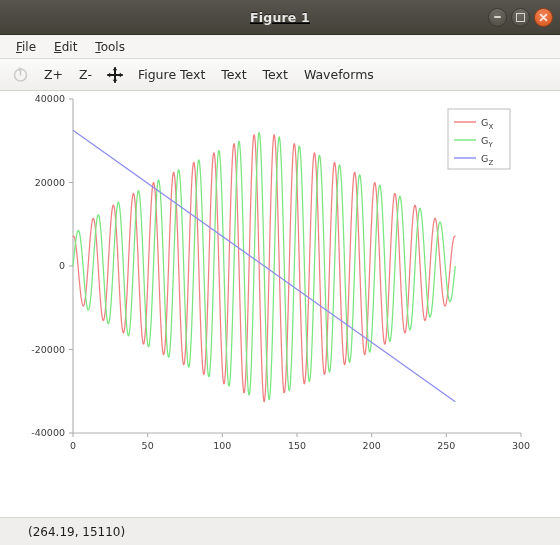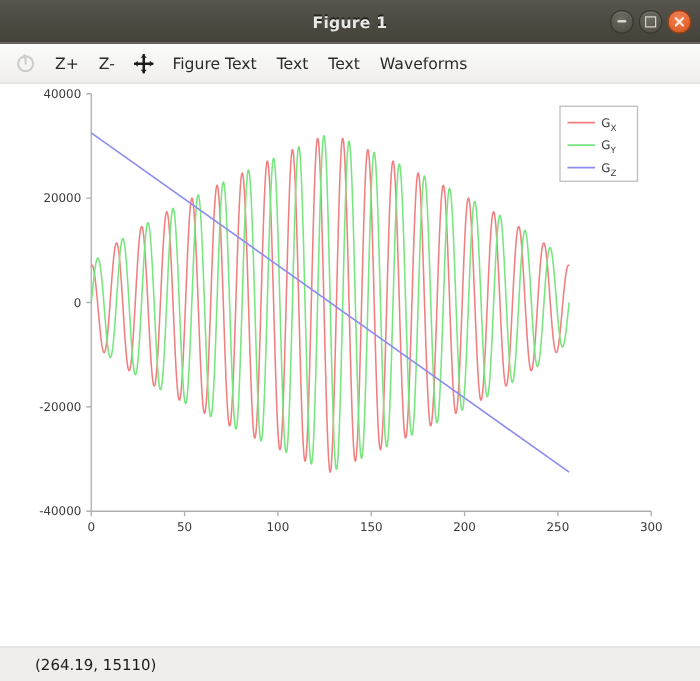--- a/index.html
+++ b/index.html
@@ -20,20 +20,21 @@
   
   .titlebar {
     height: 34px;
     background: linear-gradient(to bottom, #57554d 0%, #4b4941 55%, #454339 100%);
     border-bottom: 1px solid #2f2e29;
     position: relative;
     flex: 0 0 auto;
     display: flex;
     align-items: center;
     justify-content: center;
+    text-decoration: underline;
   }
   .titlebar-title {
     color: #e8e8e6;
     font-size: 12.5px;
     font-weight: bold;
     letter-spacing: 0.2px;
     text-shadow: 0 -1px 0 rgba(0,0,0,.55);
   }
   .window-buttons {
     position: absolute;
@@ -138,20 +139,25 @@
           <span class="sq"></span>
         </div>
       <div class="wbtn close">
         <svg width="9" height="9" viewBox="0 0 9 9">
           <path d="M1.6 1.6 L7.4 7.4 M7.4 1.6 L1.6 7.4" stroke="#ffe9e0" stroke-width="1.7" stroke-linecap="round"></path>
         </svg>
       </div>
     </div>
   </div>
 
+  <div class="menubar">
+    <div class="menu-item"><u>F</u><span>ile</span></div>
+    <div class="menu-item"><u>E</u><span>dit</span></div>
+    <div class="menu-item"><u>T</u><span>ools</span></div>
+  </div>
 
   <div class="toolbar">
     <div class="tb-btn tb-icon disabled">
       <svg width="17" height="17" viewBox="0 0 17 17">
         <circle cx="8.5" cy="9" r="6" fill="none" stroke="#9a9a9a" stroke-width="1.6"></circle>
         <path d="M8.5 3 L8.5 9" stroke="#9a9a9a" stroke-width="1.6" stroke-linecap="round"></path>
         <path d="M7 1.5 L8.6 3.1 L7 4.7" fill="none" stroke="#9a9a9a" stroke-width="1.4"></path>
       </svg>
     </div>
     <div class="tb-btn">Z+</div>

